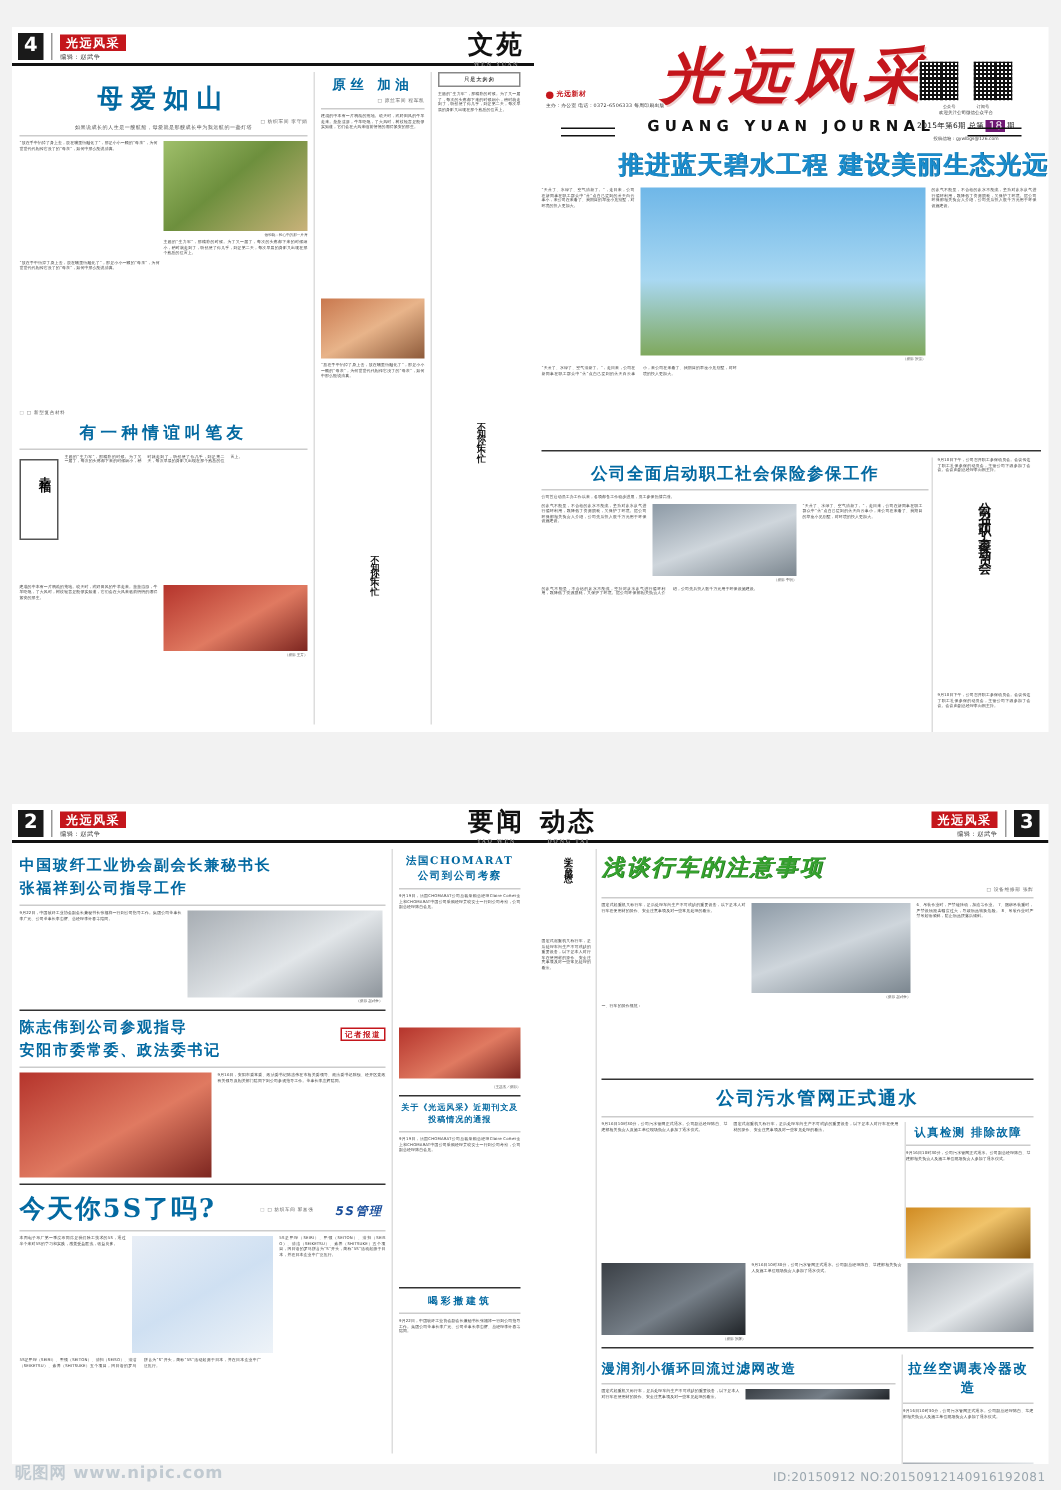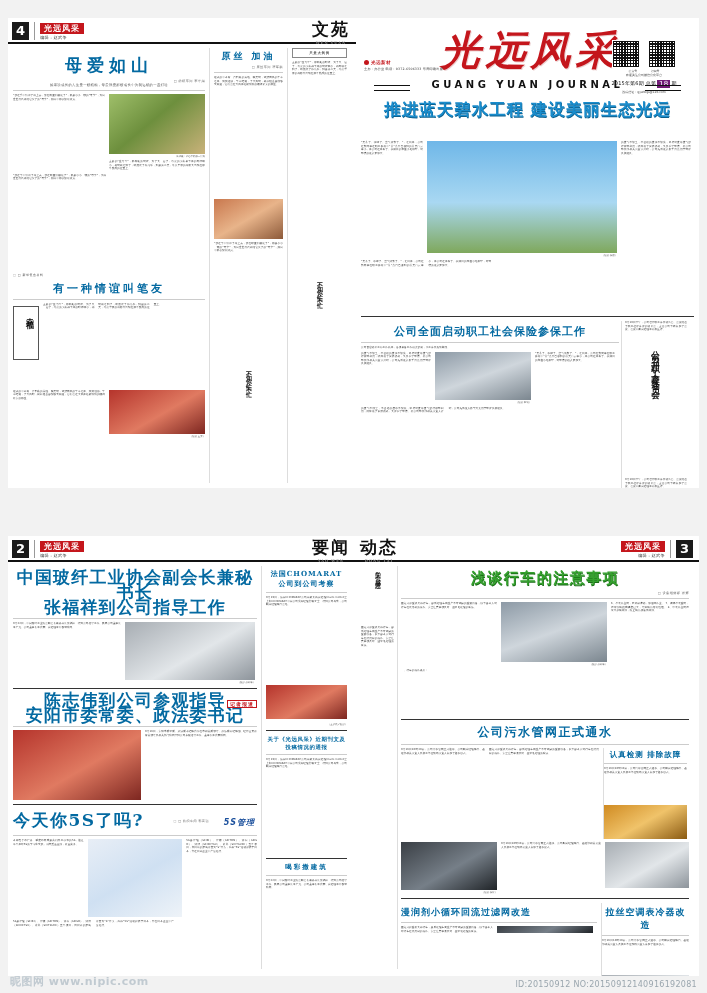--- a/index.html
+++ b/index.html
@@ -142,53 +142,53 @@
   .qr-sub { font-size:3px; color:#333; margin-top:0px; }
   .issue-line { font-size:5px; color:#111; margin-top:3px; letter-spacing:.2px; }
   .issue-num {
     background:#701a75; color:#fff; font-weight:normal; font-size:7px;
     padding:0 2px; margin:0 1px; display:inline-block; line-height:8px;
     vertical-align:middle;
   }
   .mh-mail { font-size:3px; color:#444; margin-top:2px; }
 
   .banner-main {
-    text-align:center; font-size: 16.5px; font-weight: bold;
-    color: #1a8ccc; letter-spacing: 1px; margin: 3px 0 20px;
+    text-align:right; font-size: 16.5px; font-weight: bold;
+    color: #1a8ccc; letter-spacing: 1px; margin: 3px 0 4px;
     font-family:"DejaVu Sans","Liberation Sans",sans-serif;
     text-shadow: .5px .5px 0 #0d5f8c;
   }
   #page1 .body { display:flex; padding: 0 5px 5px; }
 
   .hl-2 { font-size: 11px; letter-spacing: 1px; margin: 3px 0 2px; }
 
   
   #page2 .body { display:flex; padding: 4px 5px 5px; height: 412px; }
   .p2-left { width: 248px; padding-right:4px; }
   .p2-right{ width: 86px;  padding-left:4px; }
-  .hl-p2 { font-size: 17px; letter-spacing: 1.2px; text-align:center; line-height:15px; margin:4px 0 3px;}
+  .hl-p2 { font-size: 10px; letter-spacing: 1.2px; text-align:left; line-height:15px; margin:4px 0 3px;}
   .hl-5s { font-size: 17px; letter-spacing: 1.5px; text-align:left; margin:4px 0 2px;}
   .badge-5s {
     display:inline-block; color:#1a4f9c; font-weight:bold; font-style:italic;
     font-size:8px; letter-spacing:1px;
   }
   .stamp {
     display:inline-block; border:1px solid #c4161c; color:#c4161c;
     font-size:5px; padding:0 2px; letter-spacing:1px; font-weight:bold;
   }
   .hl-sm { font-size:7px; letter-spacing:1px; text-align:center; line-height:10px; margin:3px 0 2px;}
 
   
   #page3 .body { display:flex; padding: 4px 5px 5px; height: 412px; }
   .p3-left { width: 36px; padding-right:3px; }
   .p3-main { width: 292px; padding-left:3px; }
   .hl-green {
-    text-align:center; font-size: 15px; font-weight:bold; color:#35a12e;
+    text-align:left; font-size: 15px; font-weight:bold; color:#35a12e;
     letter-spacing:1.5px; margin:3px 0 3px;
-    font-family:"DejaVu Sans",sans-serif; text-shadow:.5px .5px 0 #1b6b18;
+    font-family:"DejaVu Sans",sans-serif; text-shadow:.5px .5px 0 #1b6b18;font-style:italic;
   }
   .hl-p3 { font-size: 12px; letter-spacing:1.5px; text-align:center; margin:4px 0 3px;}
   .hl-p3s{ font-size: 9px;  letter-spacing:1px;  text-align:center; margin:3px 0 2px;}
   .hl-p3t{ font-size: 7.5px;letter-spacing:1px;  text-align:center; margin:2px 0 2px;}
 
   .rule { border-top:1px solid #333; margin:4px 0; }
   .rule-thin { border-top:1px solid #ccc; margin:3px 0; }
 
   
   .wm-left {

